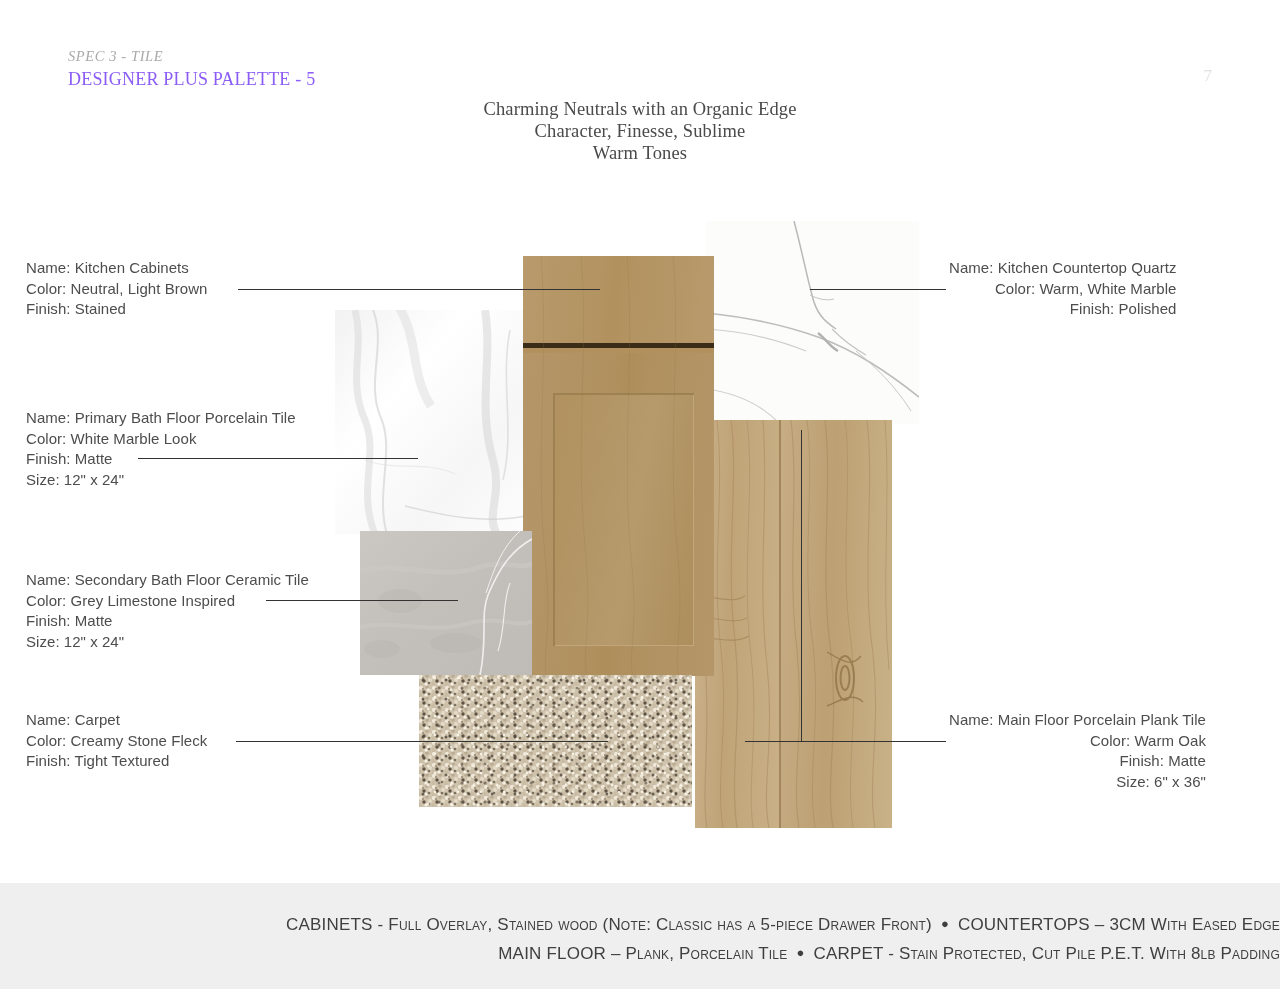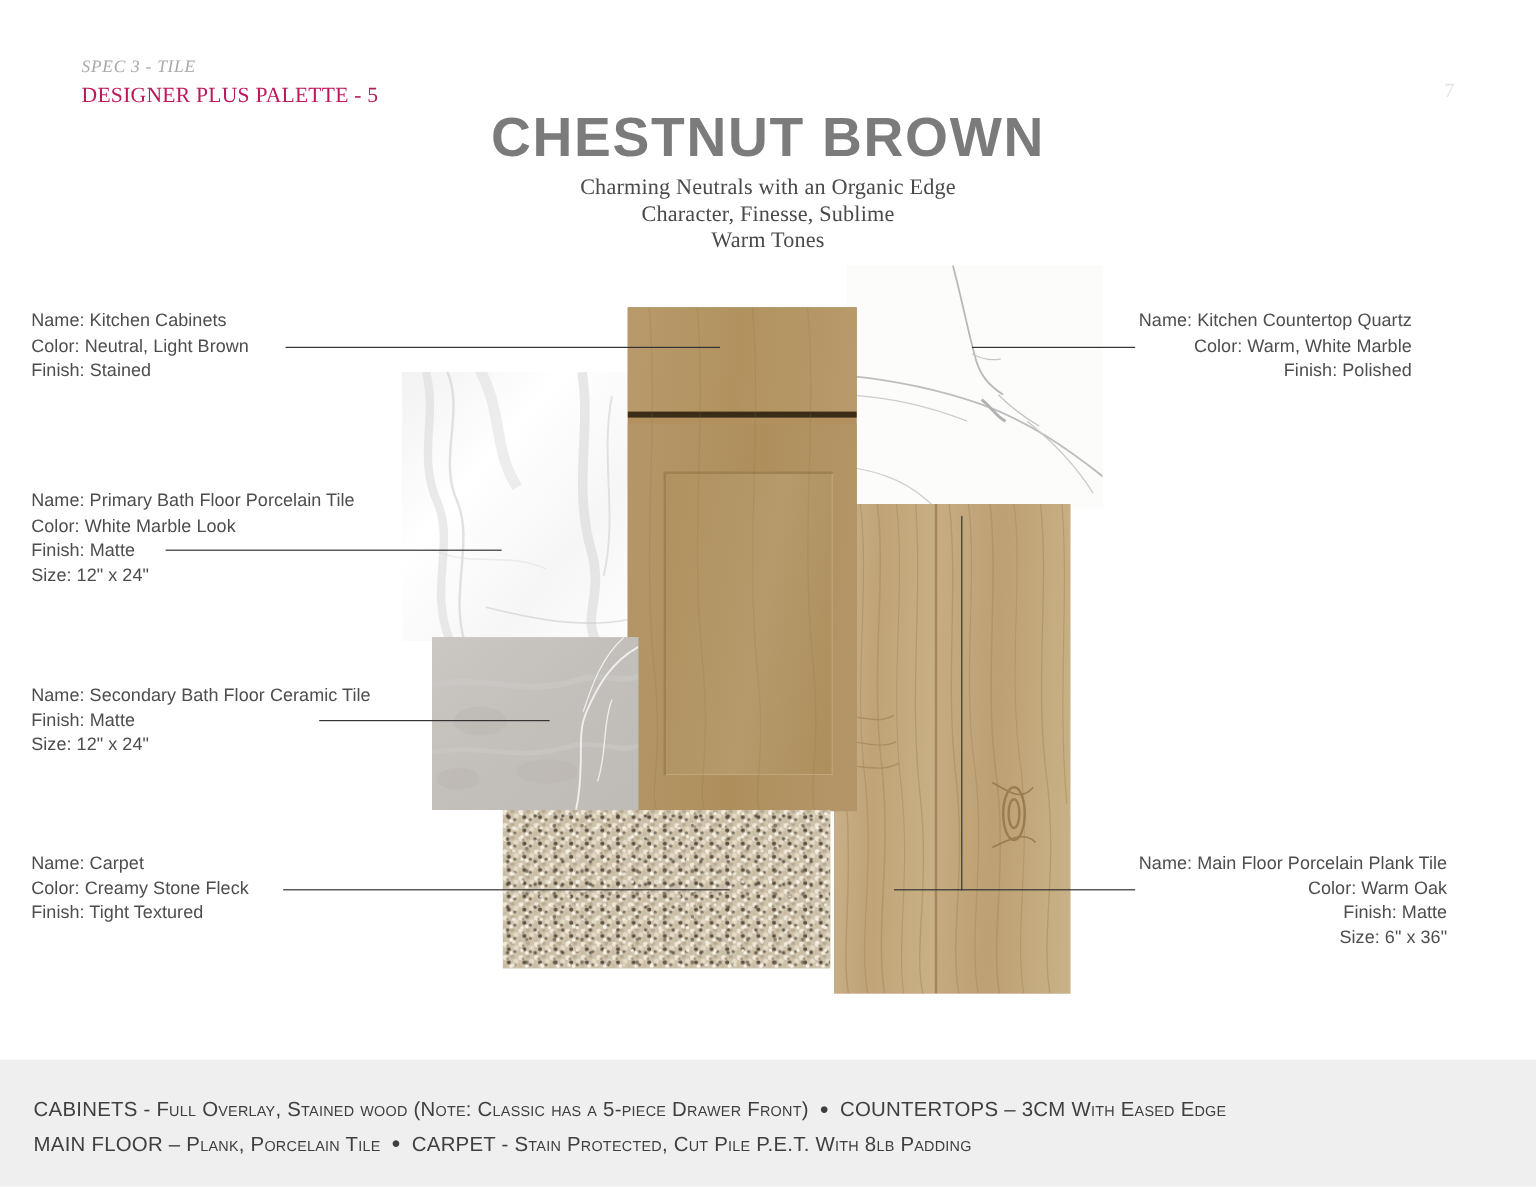--- a/index.html
+++ b/index.html
@@ -13,21 +13,21 @@
   }
 
   
   #spec-header { position: absolute; left: 68px; top: 48px; }
   #spec-line {
     font-size: 14.5px; letter-spacing: .6px; color: #a9a9a9;
     font-family: "Liberation Serif", serif;
     font-style: italic;
   }
   #palette-line {
-    font-size: 18px; letter-spacing: .2px; color: #be185d; margin-top: 4px;
+    font-size: 18px; letter-spacing: .2px; color: #8b5cf6; margin-top: 4px;
     font-family: "Liberation Serif", serif;
   }
   #page-number {
     position: absolute; right: 68px; top: 66px;
     font-size: 17px; color: #e2e2e2;
     font-family: "Liberation Serif", serif;
   }
 
   
   #title-block { position: absolute; left: 0; right: 0; top: 90px; text-align: center; }
@@ -92,38 +92,37 @@
 
   
   .leader { position: absolute; height: 1px; background: #333; }
 
   
   #footer-band {
     position: absolute; left: 0; top: 883px; width: 1280px; height: 106px;
     background: #efefef;
   }
   #footer-band .foot-line {
-    text-align: left; color: #3f3f3f; font-size: 17px;
+    text-align: right; color: #3f3f3f; font-size: 17px;
     font-variant: small-caps; letter-spacing: .2px; padding-left: 28px;
   }
   #foot-1 { margin-top: 32px; }
   #foot-2 { margin-top: 9px; }
   .bullet { font-variant: normal; font-size: 13px; vertical-align: 2px; padding: 0 9px; }
 </style>
 </head>
 <body>
 
 <div id="spec-header">
   <div id="spec-line">SPEC 3 - TILE</div>
   <div id="palette-line">DESIGNER PLUS PALETTE - 5</div>
 </div>
 <div id="page-number">7</div>
 
 <div id="title-block">
-  <div id="main-title">CHESTNUT BROWN</div>
   <div id="tagline">
     <div>Charming Neutrals with an Organic Edge</div>
     <div>Character, Finesse, Sublime</div>
     <div>Warm Tones</div>
   </div>
 </div>
 
 <div id="collage">
 
   <div class="swatch" id="swatch-marble">
@@ -279,20 +278,21 @@
 
   <div class="label" id="label-primary">
     <div>Name: Primary Bath Floor Porcelain Tile</div>
     <div>Color: White Marble Look</div>
     <div>Finish: Matte</div>
     <div>Size: 12" x 24"</div>
   </div>
 
   <div class="label" id="label-secondary">
     <div>Name: Secondary Bath Floor Ceramic Tile</div>
+    <div>Color: Grey Limestone Inspired</div>
     <div>Finish: Matte</div>
     <div>Size: 12" x 24"</div>
   </div>
 
   <div class="label" id="label-carpet">
     <div>Name: Carpet</div>
     <div>Color: Creamy Stone Fleck</div>
     <div>Finish: Tight Textured</div>
   </div>
 

